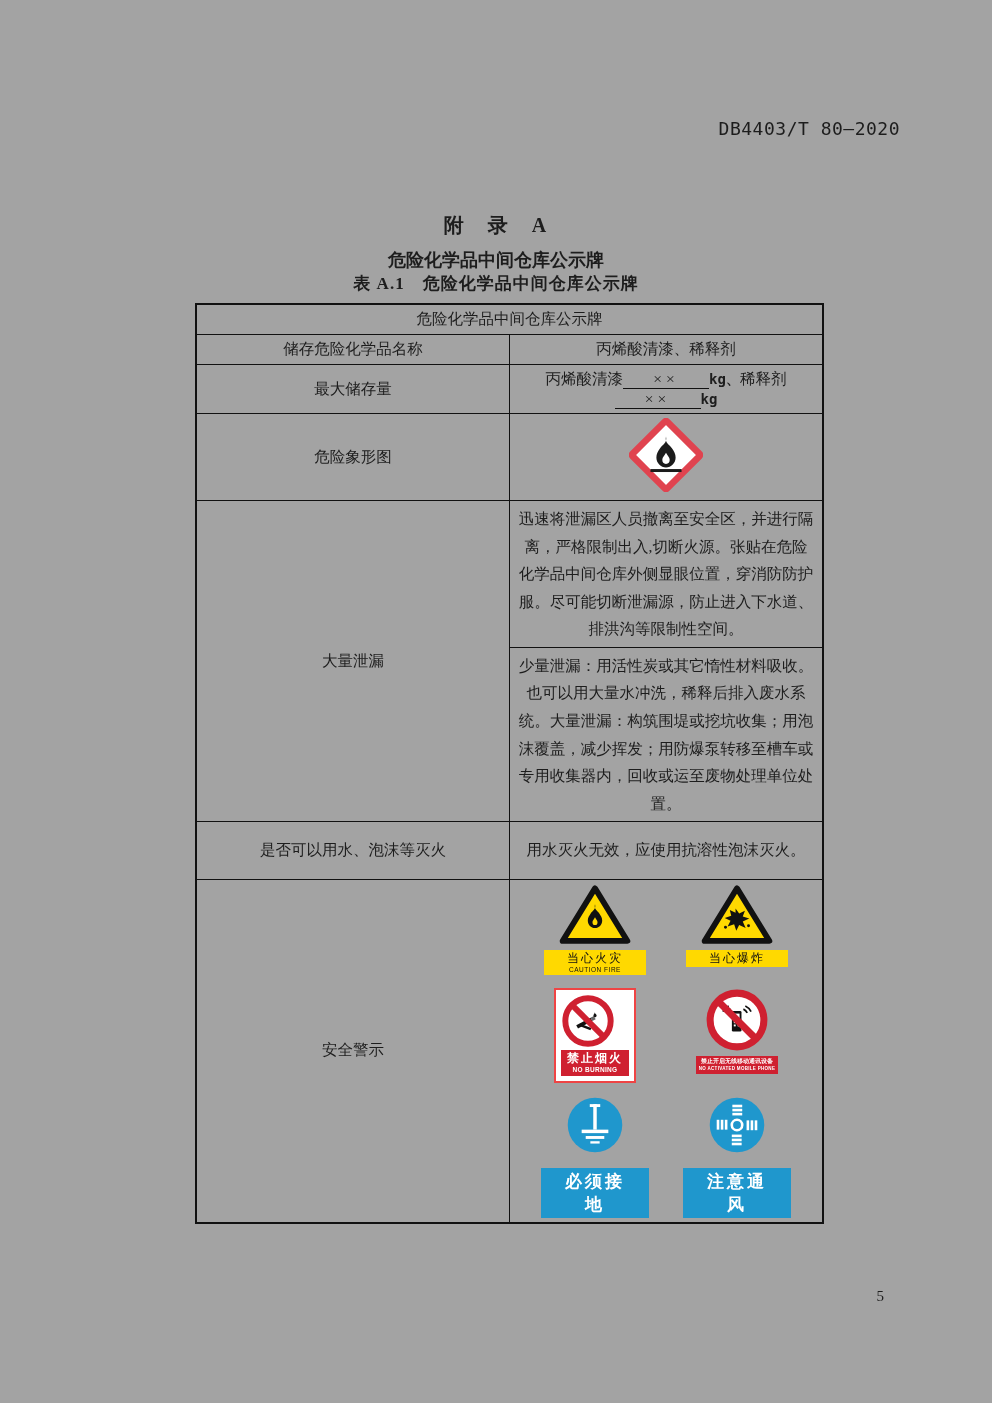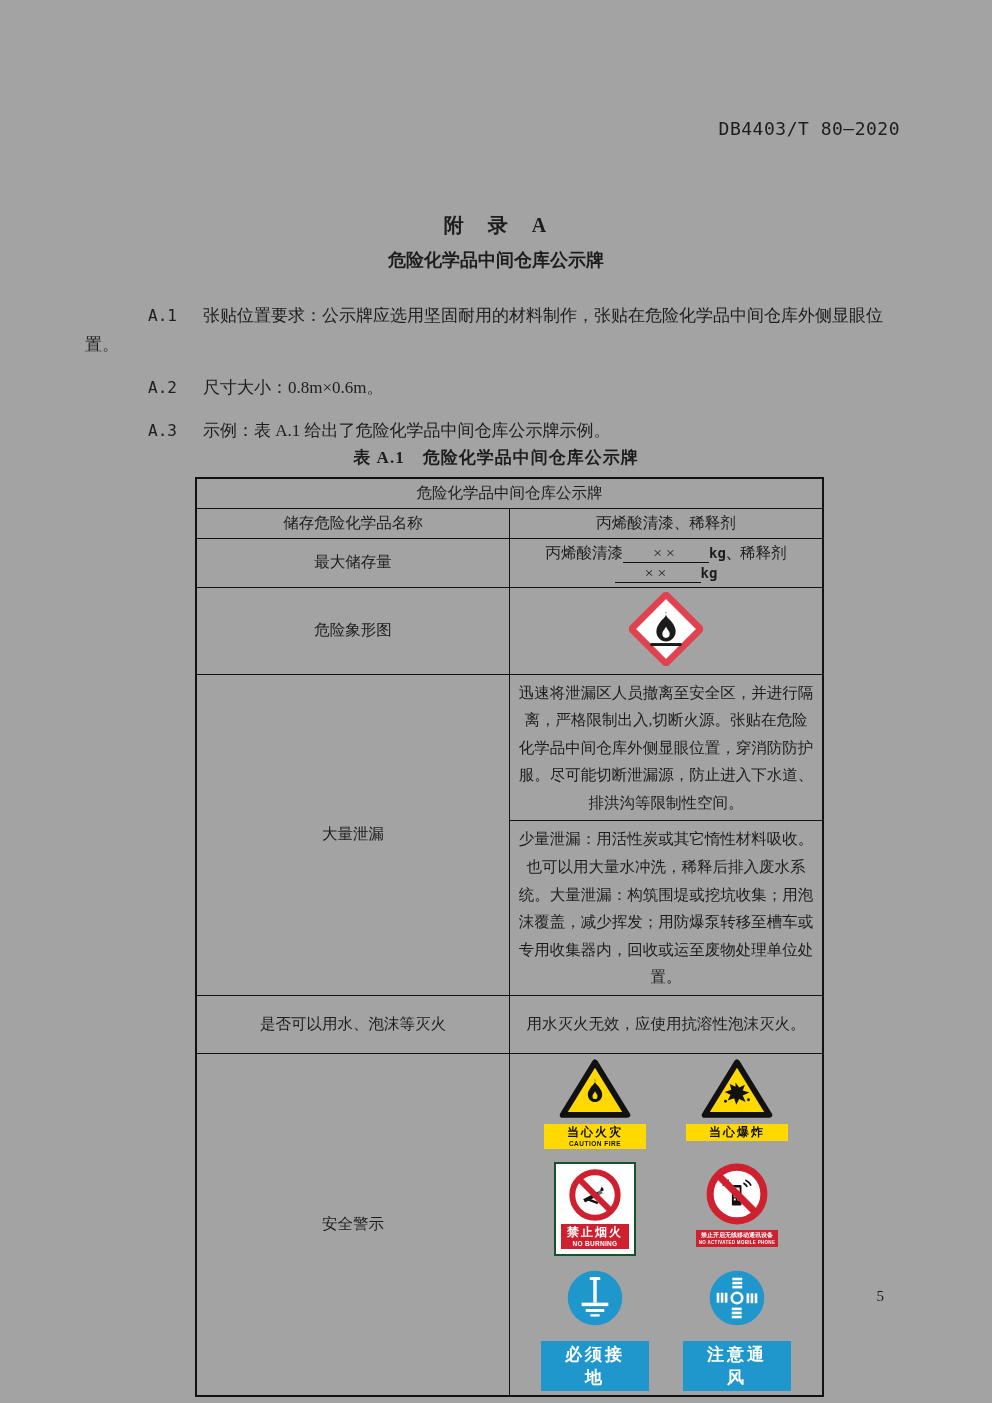--- a/index.html
+++ b/index.html
@@ -30,52 +30,47 @@
   td.lab { width:169px; }
   td.head-row { height:30px; font-size:15.5px; }
   td.txt { text-align:left; padding:9px 12px 9px 13px; line-height:1.78; font-size:15.5px; }
   .fill { display:inline-block; min-width:86px; border-bottom:1.6px solid #111; text-align:center; letter-spacing:4px; }
   .unit { font-family:"DejaVu Sans Mono","Liberation Mono",monospace; font-weight:bold; font-size:14px;margin-top:16px; }
   .picto-cell { height:80px; }
   .warn-cell { padding:10px 4px; }
   .signs { display:flex; flex-direction:column; gap:13px; align-items:center; }
   .sign-row { display:flex; gap:34px; justify-content:center; align-items:flex-start; }
   .sign { display:flex; flex-direction:column; align-items:center; width:108px; }
-  .y-label { background:#ffd900; color:#111; font-weight:bold; margin-top:4px; padding:1px 23px;
+  .y-label { background:#ffd900; color:#111; font-weight:normal; margin-top:4px; padding:1px 23px;
              font-size:12px; letter-spacing:2px; line-height:1.25; font-family:"Liberation Sans",sans-serif; }
   .y-label .en { font-size:6.5px; letter-spacing:0.5px; display:block; }
   .r-label { background:#cf2030; color:#fff; font-weight:bold; margin-top:4px; padding:1px 6px;
              font-size:12px; letter-spacing:2px; line-height:1.25; font-family:"Liberation Sans",sans-serif; }
   .r-label .en { font-size:6.5px; letter-spacing:0.3px; display:block; }
   .r-label.tiny { font-size:6px; letter-spacing:0; padding:2px 3px; }
   .r-label.tiny .en { font-size:4.5px; }
   .b-label { background:#1f97cd; color:#fff; font-weight:bold; margin-top:14px; padding:2px 15px;
              font-size:17px; letter-spacing:3px; font-family:"Liberation Sans",sans-serif; }
-  .sign-frame { border:2px solid #14532d; background:#fff; padding:4px 5px 5px; display:flex;
-                flex-direction:column; align-items:center; }
+  .sign-frame { border:2px solid #ef4444; background:#fff; padding:4px 5px 5px; display:flex;
+                flex-direction:column; }
   .sign-frame .r-label { margin-top:2px; }
   .page-num { position:absolute; bottom:98px; right:108px; font-size:15px; }
 </style>
 </head>
 <body>
 
 <div class="page">
 
   <div class="doc-number">DB4403/T 80—2020</div>
 
   <div class="titles">
     <div class="t1">附　录　A</div>
     <div class="t3">危险化学品中间仓库公示牌</div>
   </div>
 
-  <div class="clauses">
-    <div class="clause"><span class="cnum">A.1</span><span>张贴位置要求：公示牌应选用坚固耐用的材料制作，张贴在危险化学品中间仓库外侧显眼位置。</span></div>
-    <div class="clause"><span class="cnum">A.2</span><span>尺寸大小：0.8m×0.6m。</span></div>
-    <div class="clause"><span class="cnum">A.3</span><span>示例：表 A.1 给出了危险化学品中间仓库公示牌示例。</span></div>
-  </div>
 
   <div class="tbl-caption">表 A.1　危险化学品中间仓库公示牌</div>
 
   <table class="board">
     <tbody>
         <tr>
       <td colspan="2" class="head-row">危险化学品中间仓库公示牌</td>
     </tr>
     <tr>
       <td class="lab">储存危险化学品名称</td>

